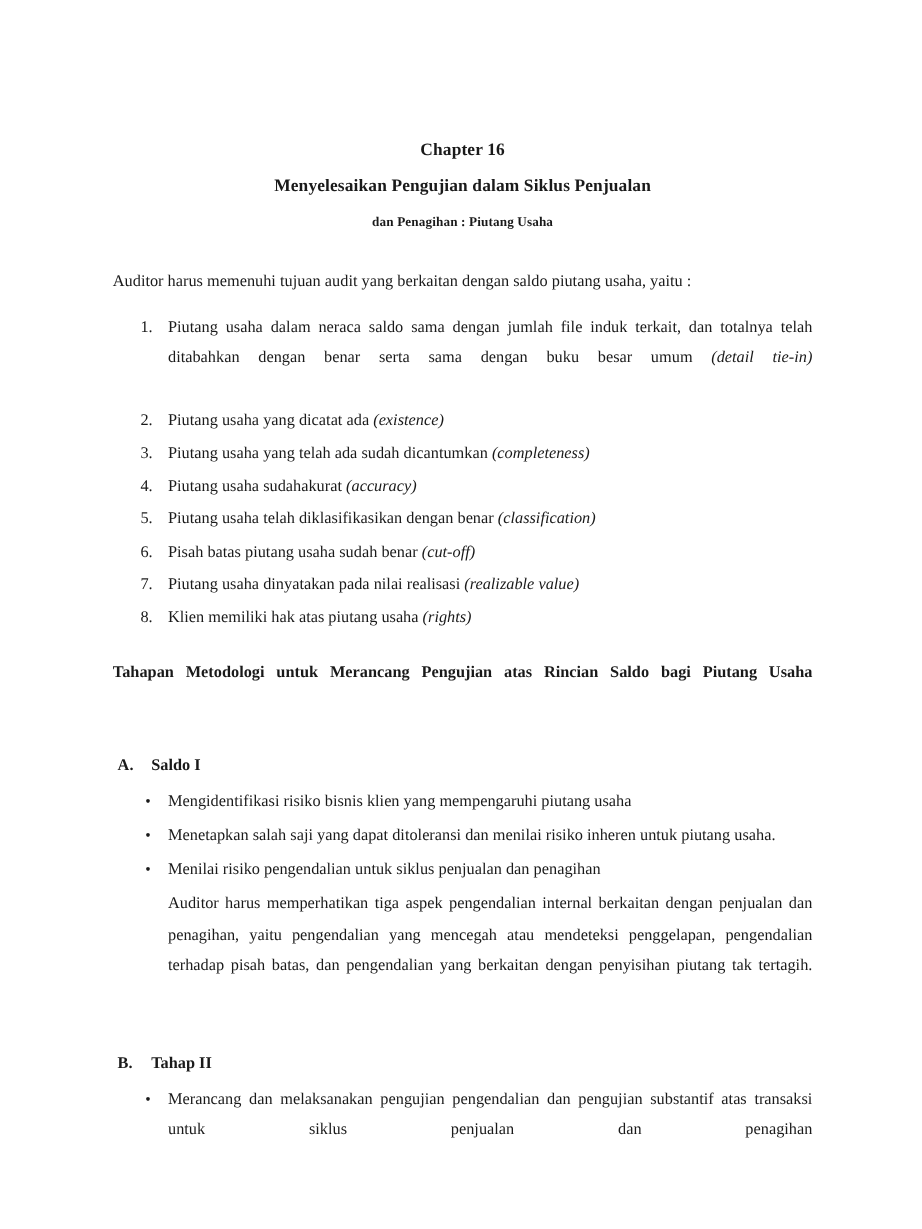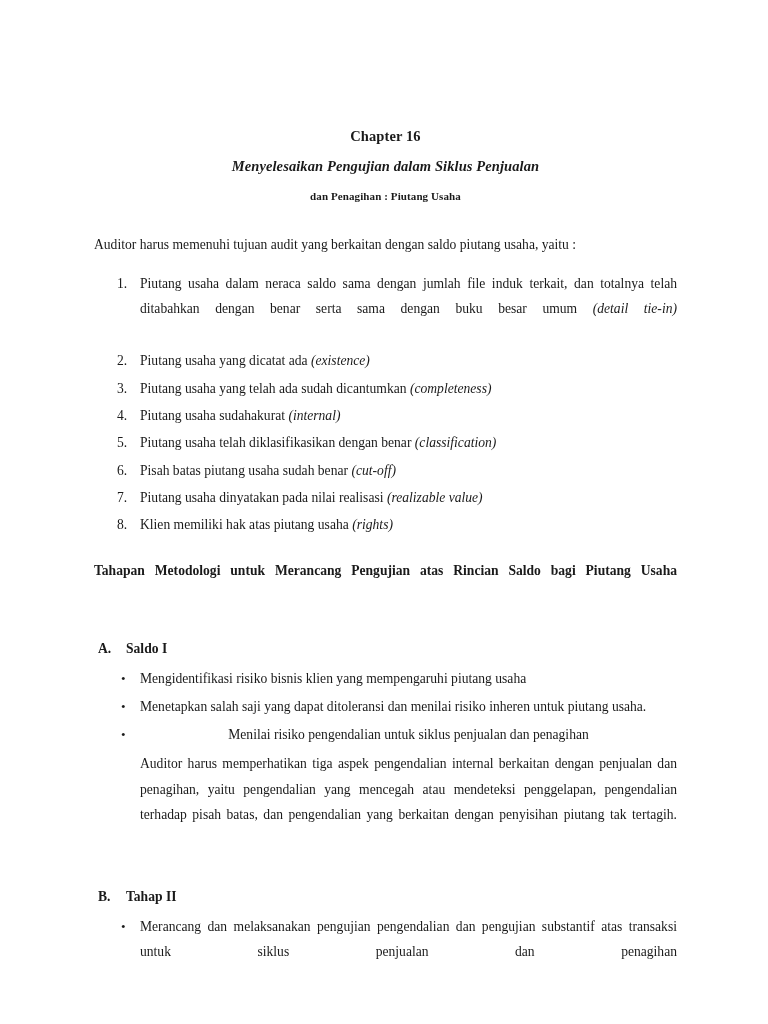--- a/index.html
+++ b/index.html
@@ -20,38 +20,38 @@
     position: relative;
     width: 768px;
     height: 1024px;
     background: #ffffff;
     padding: 0;
   }
 
   .content {
     position: absolute;
     left: 94px;
-    top: 11px;
+    top: 0;
     width: 583px;
   }
 
   
   .title-block {
     padding-top: 110px;
     text-align: center;
   }
   .title-line {
     font-weight: bold;
     font-size: 14.5px;
     line-height: 30px;
     letter-spacing: 0.1px;
     white-space: nowrap;
   }
   .title-line.t1 { font-size: 14.5px; }
-  .title-line.t2 { font-size: 14.5px; font-style: italic; }
+  .title-line.t2 { font-size: 14.5px; }
   .title-line.t3 { font-size: 11px; }
 
   
   .intro {
     margin-top: 21px;
     font-size: 13.6px;
     line-height: 25px;
     text-align: left;
   }
 
@@ -164,41 +164,41 @@
     text-justify: inter-word;
     margin-top: 4px;
   }
   .sub-para::after {
     content: "";
     display: inline-block;
     width: 100%;
   }
 
   .it { font-style: italic; }
-  .lead-line { display: block; text-align: center; }
+  .lead-line { display: block; text-align: left; }
 </style>
 </head>
 <body>
 
 <div class="page">
   <div class="content">
 
     <div class="title-block">
       <div class="title-line t1">Chapter 16</div>
       <div class="title-line t2">Menyelesaikan Pengujian dalam Siklus Penjualan</div>
       <div class="title-line t3">dan Penagihan : Piutang Usaha</div>
     </div>
 
     <p class="intro">Auditor harus memenuhi tujuan audit yang berkaitan dengan saldo piutang usaha, yaitu :</p>
 
     <ol class="num-list" id="objectives-list">
         <li class="justified"><span class="marker">1.</span><span>Piutang usaha dalam neraca saldo sama dengan jumlah file induk terkait, dan totalnya telah ditabahkan dengan benar serta sama dengan buku besar umum </span><span class="it">(detail tie-in)</span></li>
         <li class="nojust"><span class="marker">2.</span><span>Piutang usaha yang dicatat ada </span><span class="it">(existence)</span></li>
         <li class="nojust"><span class="marker">3.</span><span>Piutang usaha yang telah ada sudah dicantumkan </span><span class="it">(completeness)</span></li>
-        <li class="nojust"><span class="marker">4.</span><span>Piutang usaha sudahakurat </span><span class="it">(internal)</span></li>
+        <li class="nojust"><span class="marker">4.</span><span>Piutang usaha sudahakurat </span><span class="it">(accuracy)</span></li>
         <li class="nojust"><span class="marker">5.</span><span>Piutang usaha telah diklasifikasikan dengan benar </span><span class="it">(classification)</span></li>
         <li class="nojust"><span class="marker">6.</span><span>Pisah batas piutang usaha sudah benar </span><span class="it">(cut-off)</span></li>
         <li class="nojust"><span class="marker">7.</span><span>Piutang usaha dinyatakan pada nilai realisasi </span><span class="it">(realizable value)</span></li>
         <li class="nojust"><span class="marker">8.</span><span>Klien memiliki hak atas piutang usaha </span><span class="it">(rights)</span></li>
       </ol>
 
     <div class="section-heading">Tahapan Metodologi untuk Merancang Pengujian atas Rincian Saldo bagi Piutang Usaha</div>
 
     <div id="sections-container">
         <div class="alpha-section">

